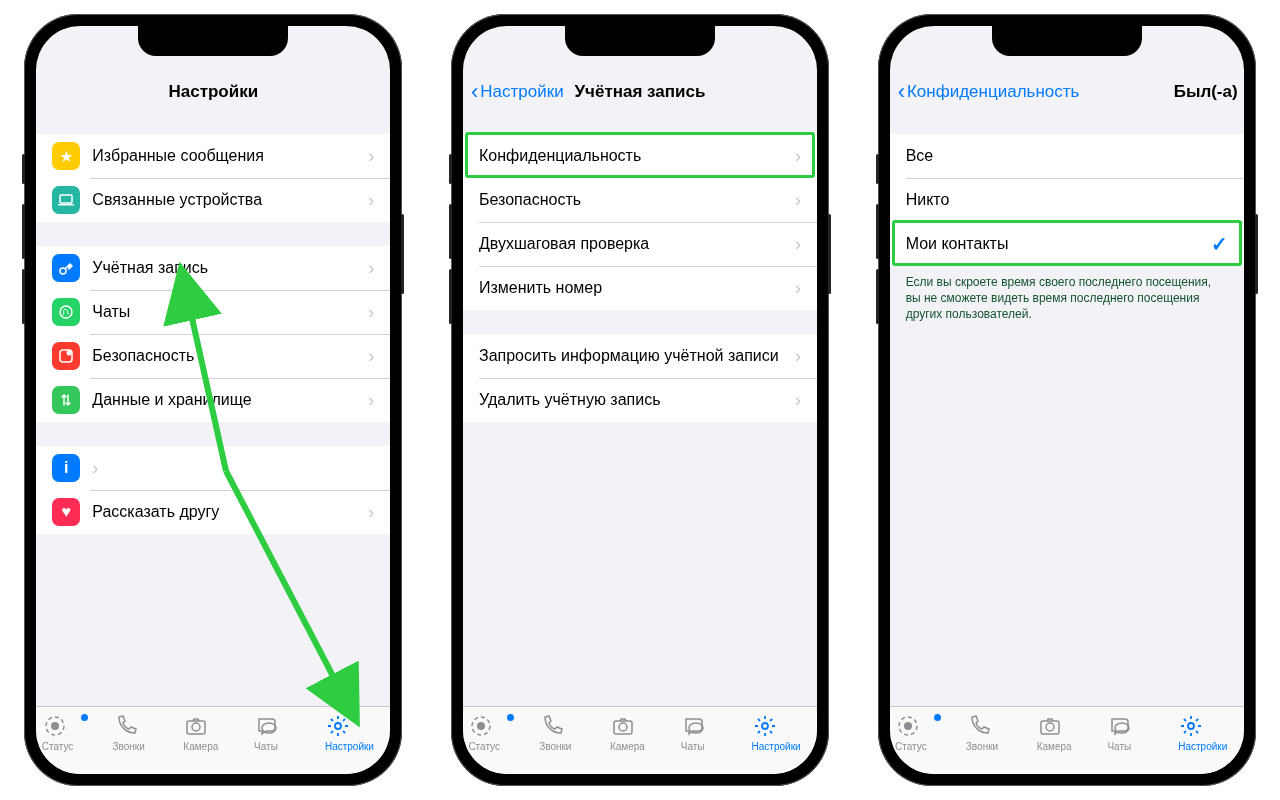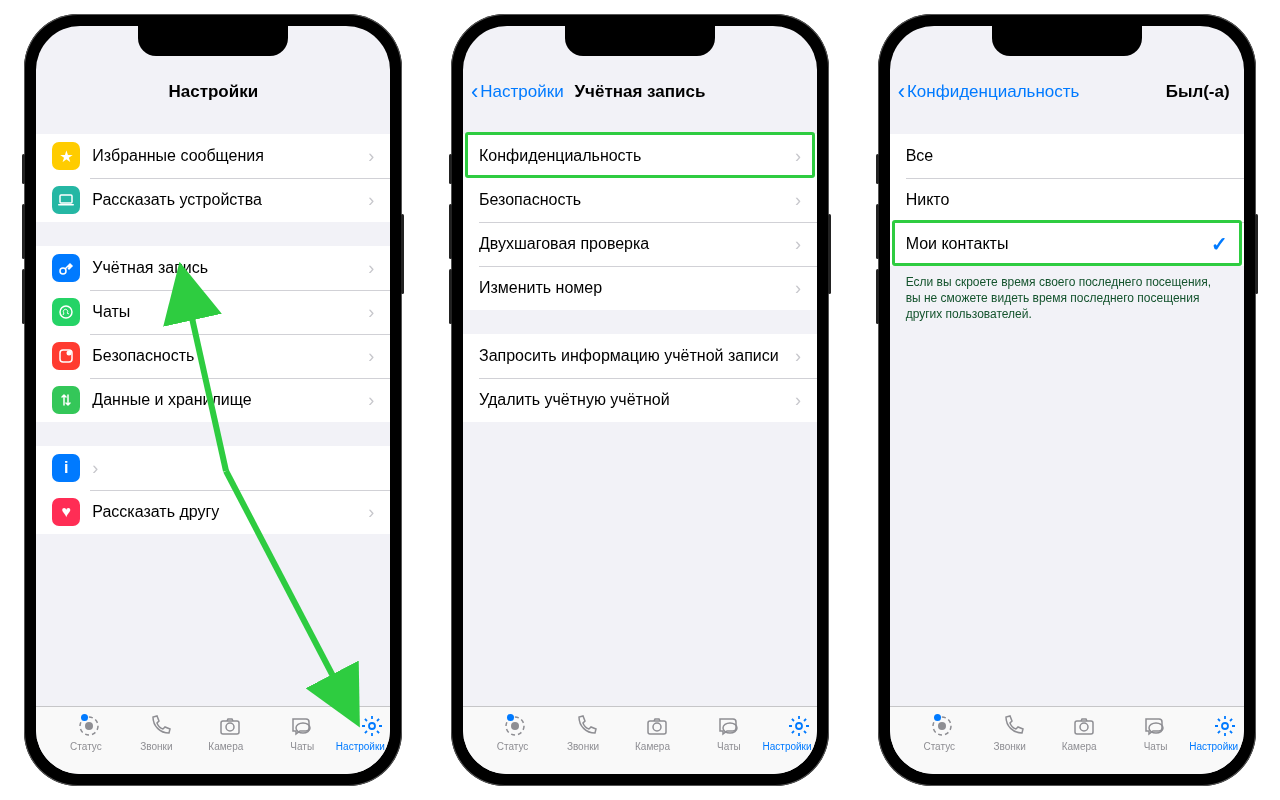--- a/index.html
+++ b/index.html
@@ -139,21 +139,21 @@
   .tab-bar {
     height: 68px;
     border-top: 0.5px solid #c6c6c8;
     background: #f9f9f9;
     display: flex;
     justify-content: space-around;
     align-items: flex-start;
     padding-top: 6px;
   }
   .tab {
-    display: flex; flex-direction: column; align-items: flex-end;
+    display: flex; flex-direction: column; align-items: flex-start;
     font-size: 10px; color: #8e8e93; gap: 2px;
     width: 60px;
   }
   .tab.active { color: #007aff; }
   .tab-icon {
     width: 26px; height: 26px; display: flex; align-items: center; justify-content: center;
     font-size: 22px;
   }
   .tab-icon svg { width: 24px; height: 24px; }
   .arrow {
@@ -207,21 +207,21 @@
           <span class="row-label">Избранные сообщения</span>
           <span class="row-chevron">›</span>
         </div>
         <div class="row with-icon">
           <div class="row-icon" style="background:#25b7a4">
             <svg width="16" height="12" viewBox="0 0 16 12">
                 <rect x="2" y="1" width="12" height="8" rx="1" fill="none" stroke="#fff" stroke-width="1.5"></rect>
                 <rect x="0" y="10" width="16" height="1.5" rx="0.75" fill="#fff"></rect>
               </svg>
           </div>
-          <span class="row-label">Рассказать устройства</span>
+          <span class="row-label">Связанные устройства</span>
           <span class="row-chevron">›</span>
         </div>
       </div>
       <div class="group">
         <div class="row with-icon">
           <div class="row-icon" style="background:#007aff">
             <svg width="16" height="16" viewBox="0 0 16 16">
                 <circle cx="5" cy="11" r="3" fill="none" stroke="#fff" stroke-width="1.5"></circle>
                 <path d="M7 9l5-5 2 2-1 1-1-1-1 1 1 1-1 1-1-1" stroke="#fff" stroke-width="1.5" fill="none"></path>
               </svg>
@@ -379,21 +379,21 @@
           <span class="row-label">Изменить номер</span>
           <span class="row-chevron">›</span>
         </div>
       </div>
       <div class="group">
         <div class="row">
           <span class="row-label">Запросить информацию учётной записи</span>
           <span class="row-chevron">›</span>
         </div>
         <div class="row">
-          <span class="row-label">Удалить учётную учётной</span>
+          <span class="row-label">Удалить учётную запись</span>
           <span class="row-chevron">›</span>
         </div>
       </div>
     </div>
     <div class="tab-bar">
       <div class="tab" style="position:relative">
         <div class="tab-icon">
             <svg viewBox="0 0 24 24">
               <circle cx="12" cy="12" r="9" fill="none" stroke="currentColor" stroke-width="1.5" stroke-dasharray="4 3"></circle>
               <circle cx="12" cy="12" r="4" fill="currentColor"></circle>
@@ -457,21 +457,21 @@
               <path d="M7.5 9.5a1.3 1.3 0 100 2.6 1.3 1.3 0 000-2.6zM4 7c2-2 5-2 7 0l-1 1c-1.4-1.4-3.6-1.4-5 0zM1.5 4.5C5 1 10 1 13.5 4.5l-1 1C9.5 2.5 5.5 2.5 2.5 5.5z" fill="#000"></path>
             </svg></span>
         <span class="battery"></span>
       </div>
     </div>
     <div class="nav-bar">
       <div class="nav-back">
         <span class="nav-back-chevron">‹</span>
         <span>Конфиденциальность</span>
       </div>
-      <span class="nav-title" style="position:absolute; right:14px; left:auto;">Был(-а)</span>
+      <span class="nav-title" style="position:absolute; right:6px; left:auto;">Был(-а)</span>
     </div>
     <div class="content">
       <div class="group" style="position:relative">
         <div class="row">
           <span class="row-label">Все</span>
         </div>
         <div class="row">
           <span class="row-label">Никто</span>
         </div>
         <div class="row">

